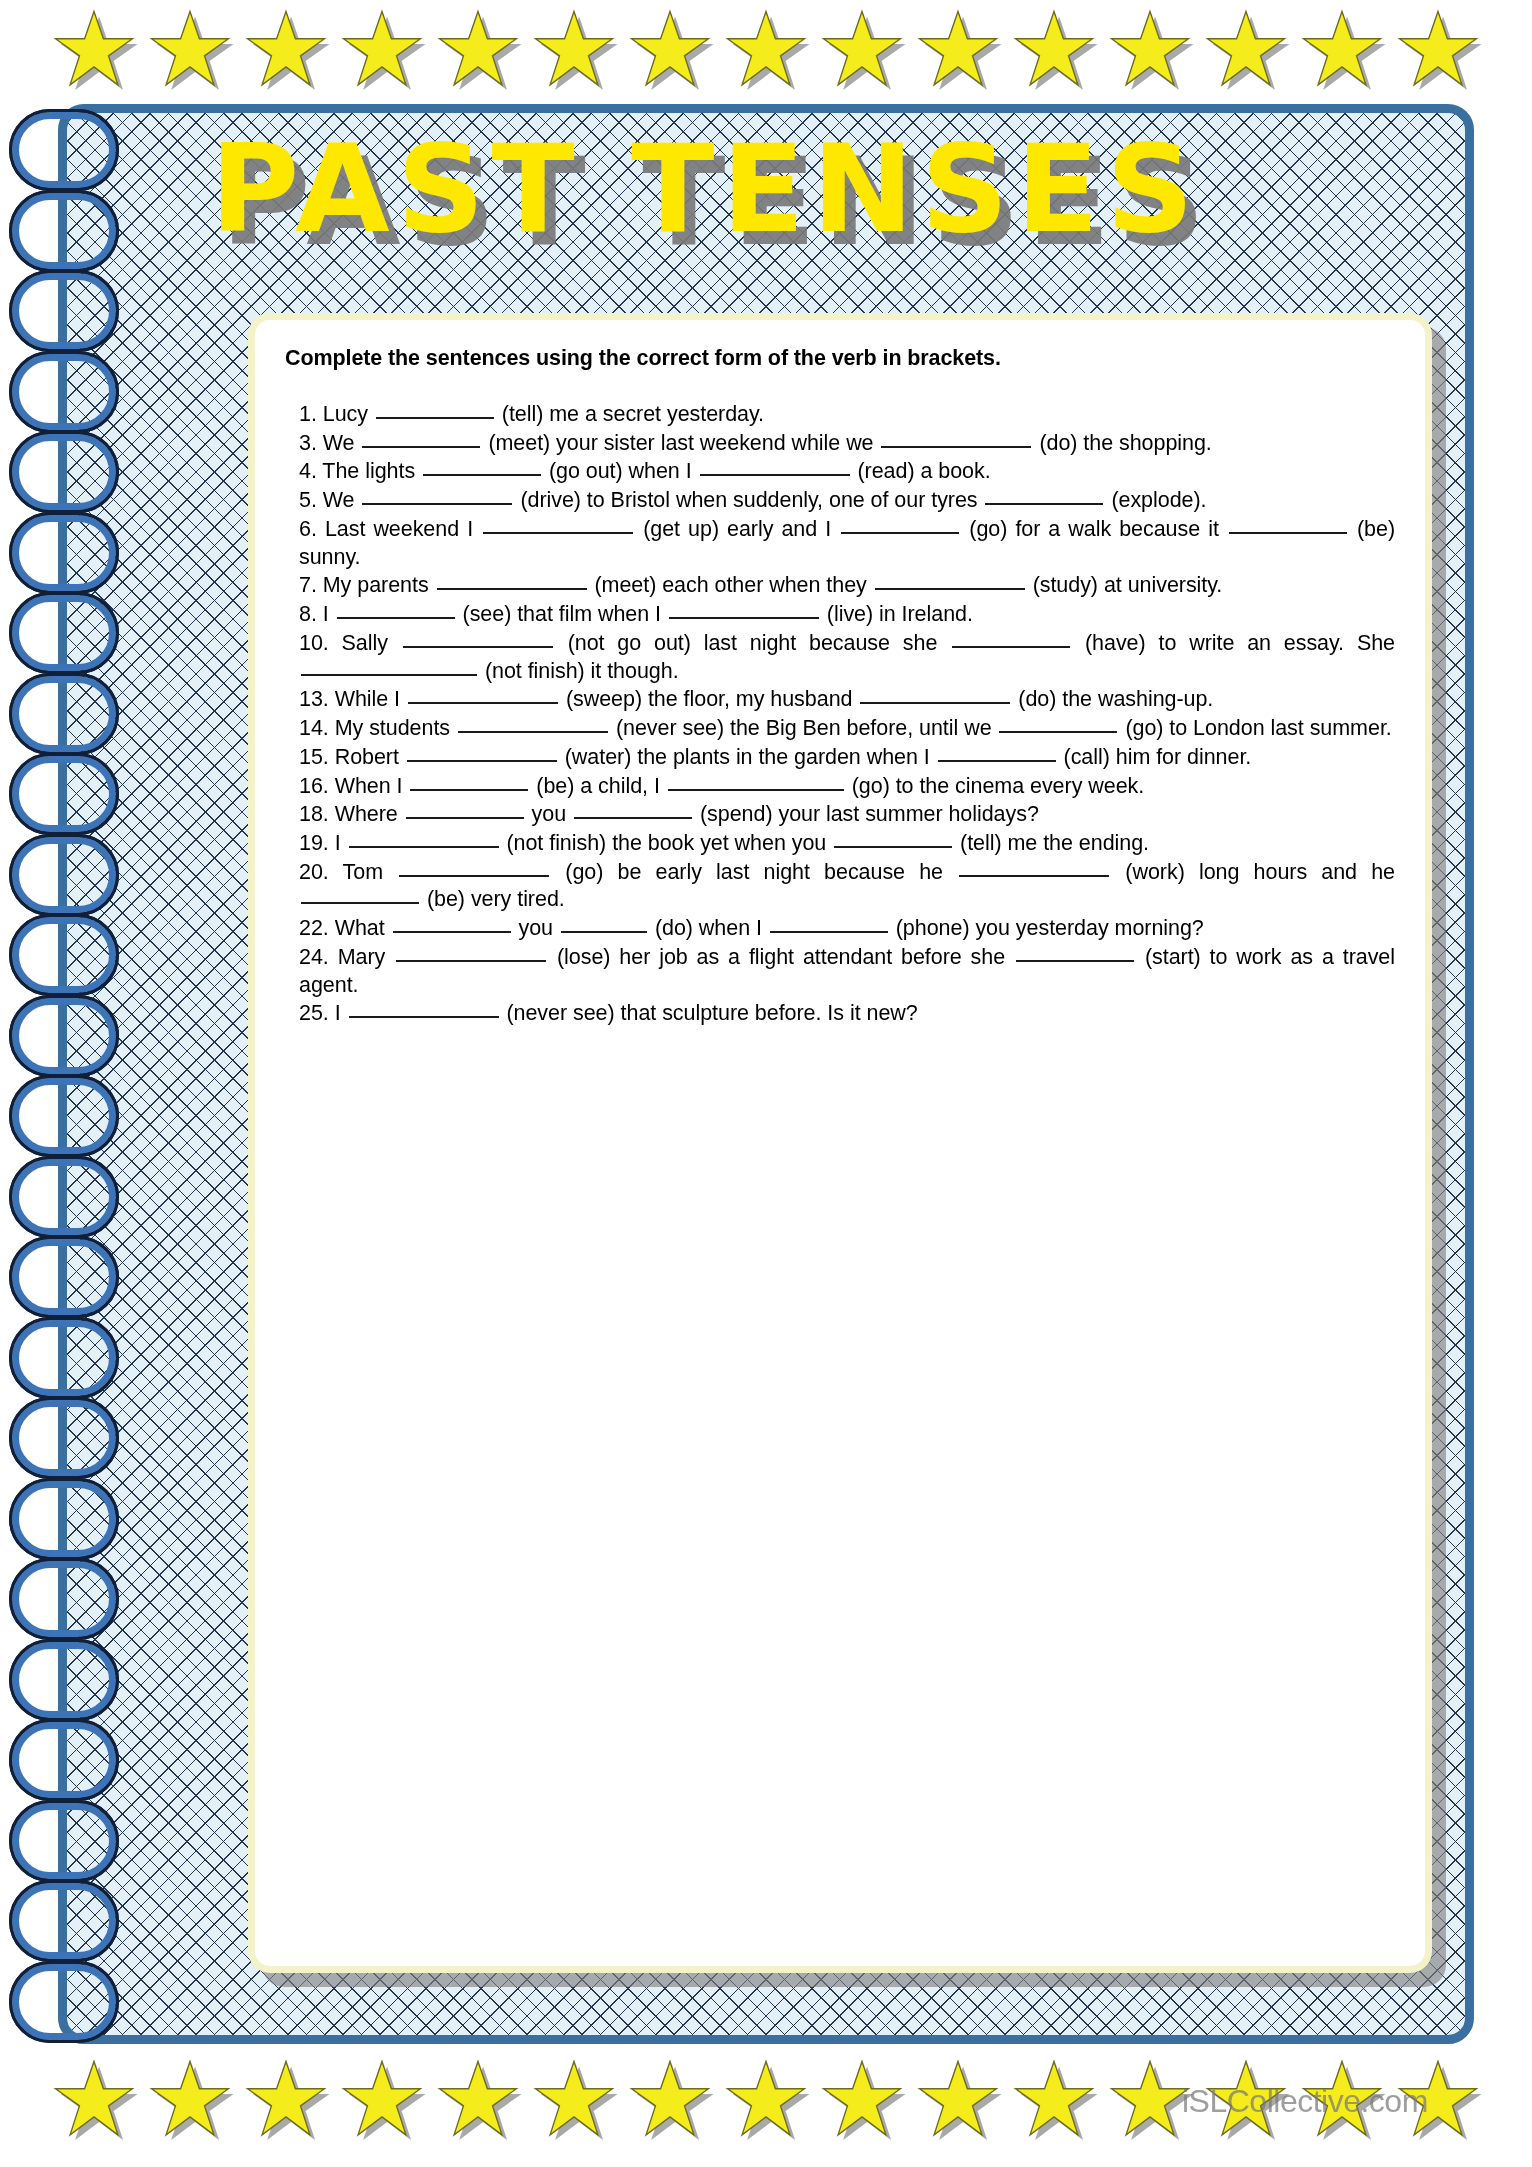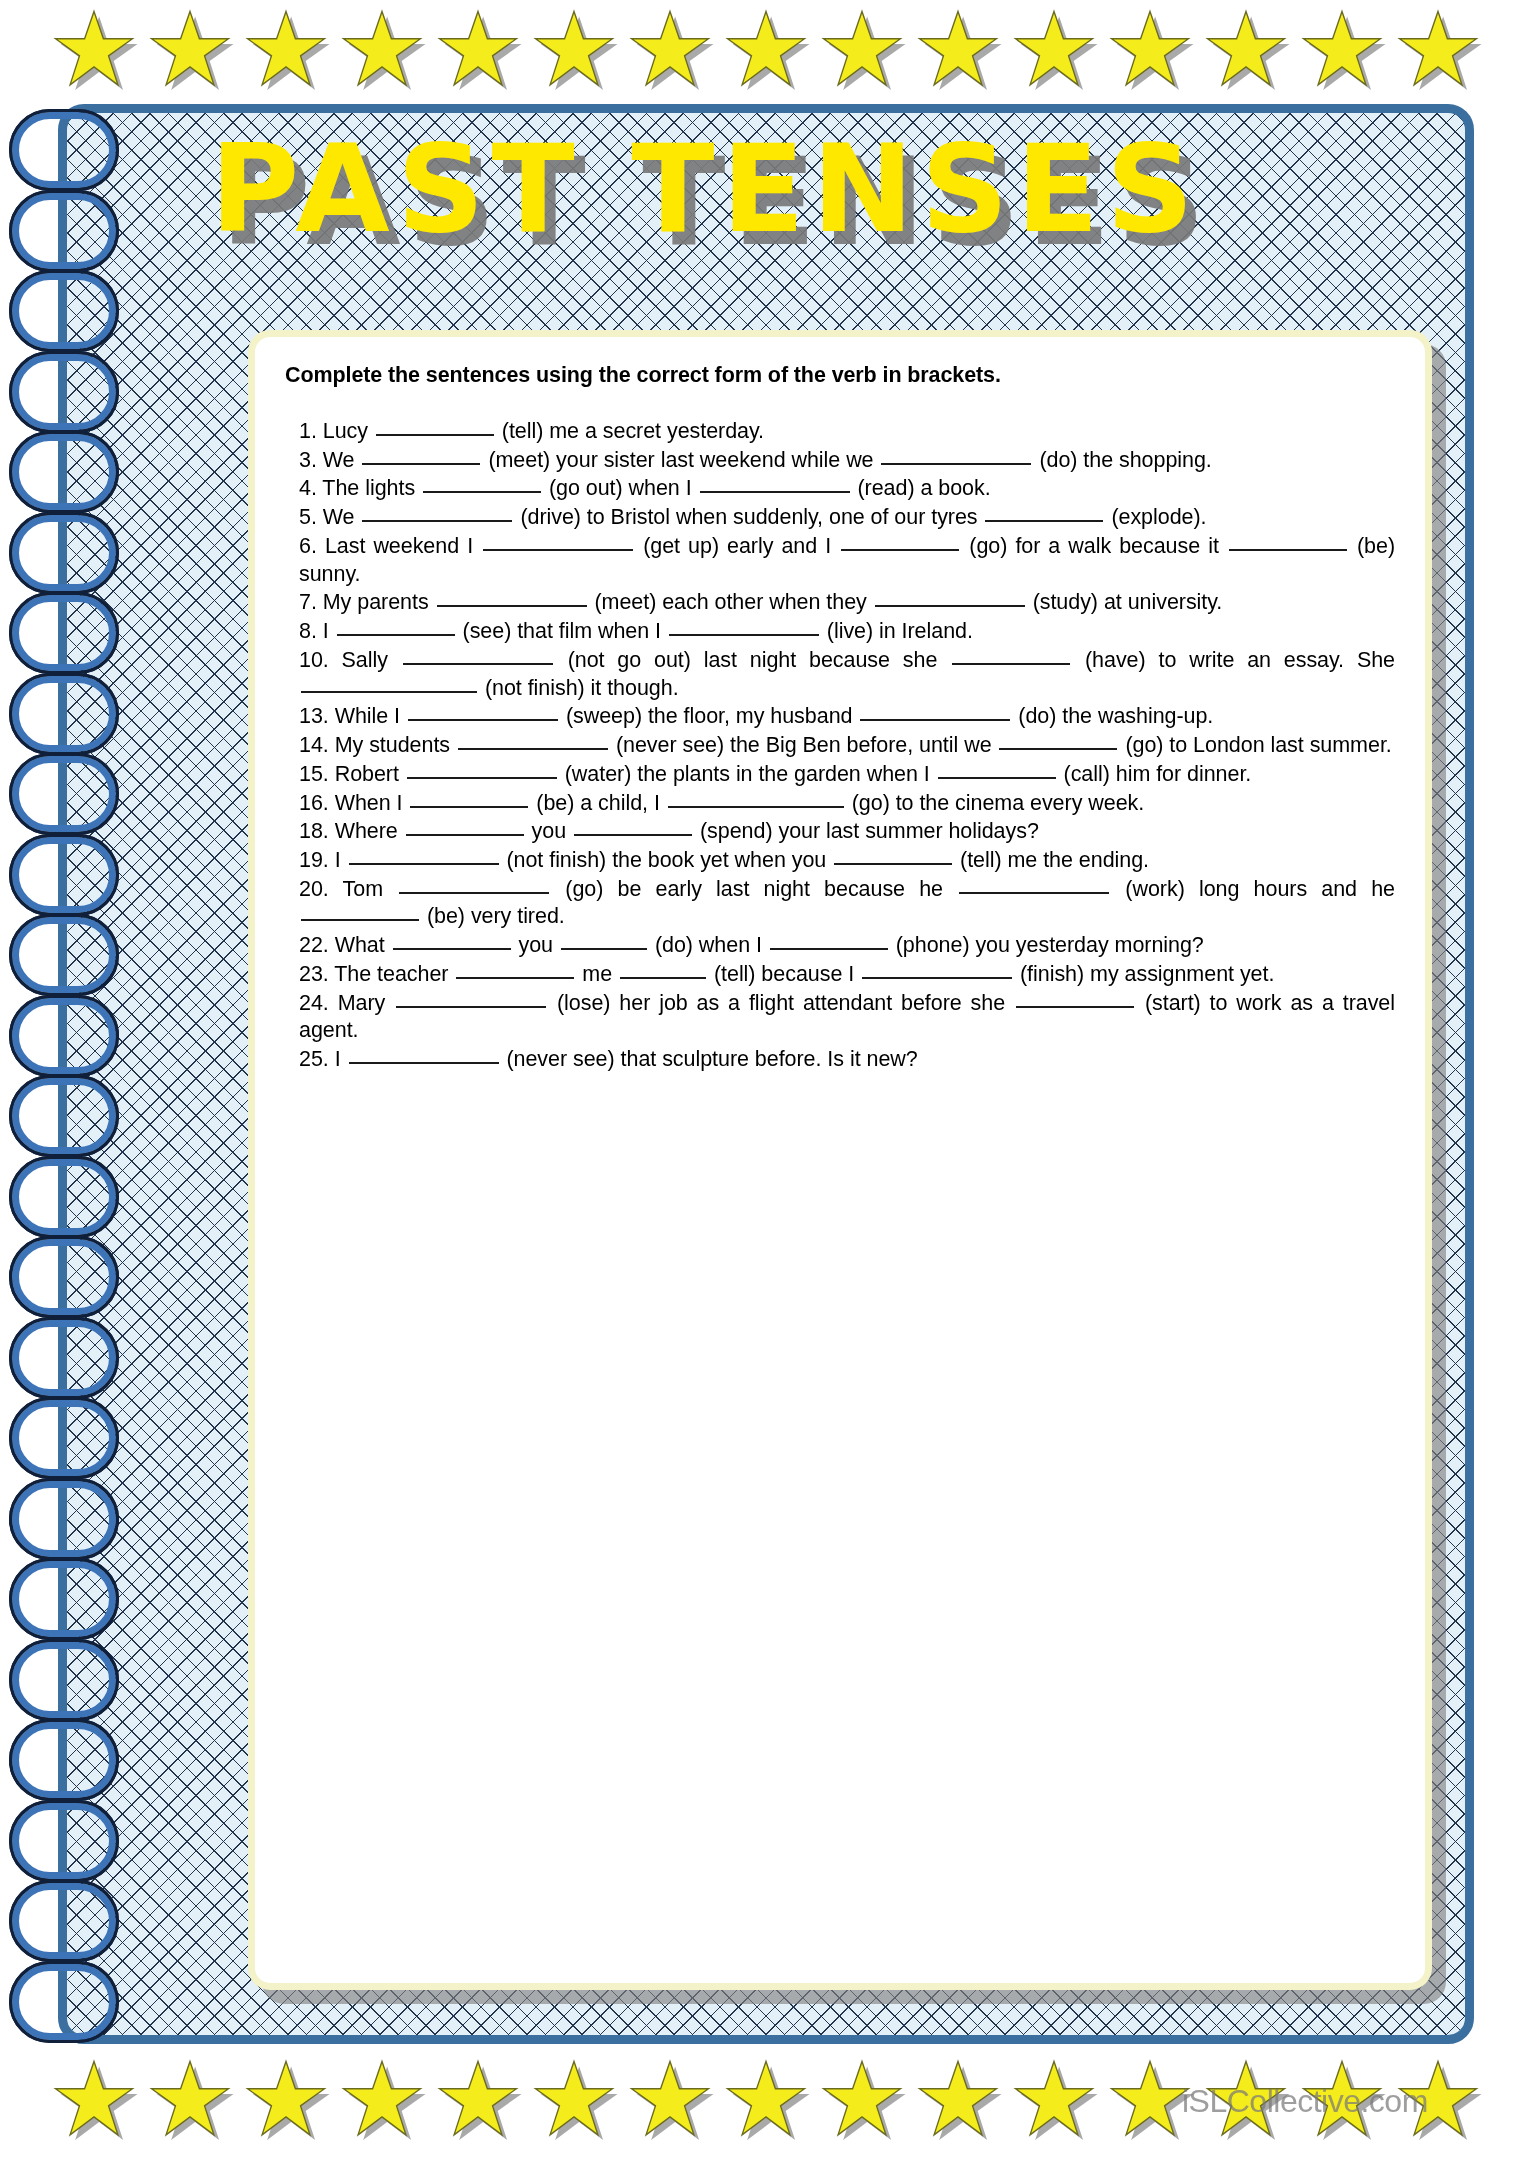--- a/index.html
+++ b/index.html
@@ -87,21 +87,21 @@
     left: -10px; top: -10px; right: -10px; bottom: -10px;
     border: 3px solid #10203a;
     border-radius: 60px;
     box-sizing: border-box;
   }
 
   
   .card {
     position: absolute;
     left: 248px;
-    top: 330px;
+    top: 313px;
     width: 1184px;
     height: 1660px;
     background: #ffffff;
     border: 7px solid #f3f2c8;
     border-radius: 22px;
     box-sizing: border-box;
     box-shadow: 14px 14px 0 0 rgba(128,128,128,0.62);
     z-index: 30;
     padding: 26px 30px 20px 30px;
   }
@@ -286,21 +286,20 @@
       <li class="qitem">8. I <span class="blank b-m"></span> (see) that film when I <span class="blank b-l"></span> (live) in Ireland.</li>
       <li class="qitem">10. Sally <span class="blank b-l"></span> (not go out) last night because she <span class="blank b-m"></span> (have) to write an essay. She <span class="blank b-xl"></span> (not finish) it though.</li>
       <li class="qitem">13. While I <span class="blank b-l"></span> (sweep) the floor, my husband <span class="blank b-l"></span> (do) the washing-up.</li>
       <li class="qitem">14. My students <span class="blank b-l"></span> (never see) the Big Ben before, until we <span class="blank b-m"></span> (go) to London last summer.</li>
       <li class="qitem">15. Robert <span class="blank b-l"></span> (water) the plants in the garden when I <span class="blank b-m"></span> (call) him for dinner.</li>
       <li class="qitem">16. When I <span class="blank b-m"></span> (be) a child, I <span class="blank b-xl"></span> (go) to the cinema every week.</li>
       <li class="qitem">18. Where <span class="blank b-m"></span> you <span class="blank b-m"></span> (spend) your last summer holidays?</li>
       <li class="qitem">19. I <span class="blank b-l"></span> (not finish) the book yet when you <span class="blank b-m"></span> (tell) me the ending.</li>
       <li class="qitem">20. Tom <span class="blank b-l"></span> (go) be early last night because he <span class="blank b-l"></span> (work) long hours and he <span class="blank b-m"></span> (be) very tired.</li>
       <li class="qitem">22. What <span class="blank b-m"></span> you <span class="blank b-s"></span> (do) when I <span class="blank b-m"></span> (phone) you yesterday morning?</li>
-      <li class="qitem">23. The teacher <span class="blank b-m"></span> me <span class="blank b-s"></span> (tell) because I <span class="blank b-l"></span> (finish) my assignment yet.</li>
       <li class="qitem">24. Mary <span class="blank b-l"></span> (lose) her job as a flight attendant before she <span class="blank b-m"></span> (start) to work as a travel agent.</li>
       <li class="qitem">25. I <span class="blank b-l"></span> (never see) that sculpture before. Is it new?</li>
     </ol>
 </div>
 
 <div class="binding" id="binding">
     <div class="ring" style="top: 0px; z-index: 100;"></div>
     <div class="ring" style="top: 81px; z-index: 99;"></div>
     <div class="ring" style="top: 161px; z-index: 98;"></div>
     <div class="ring" style="top: 242px; z-index: 97;"></div>

